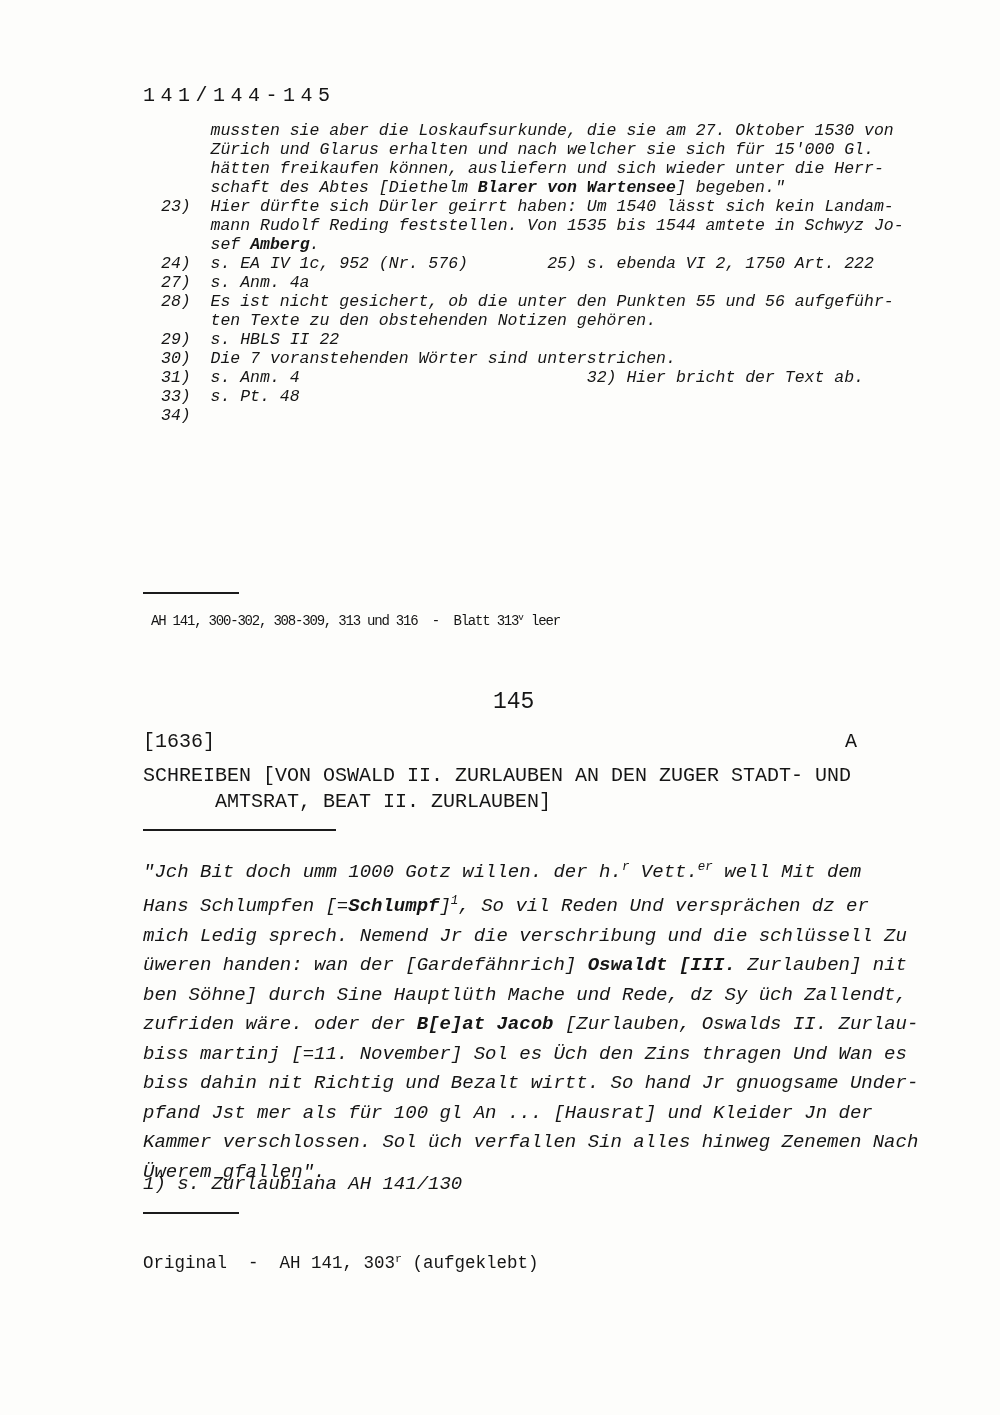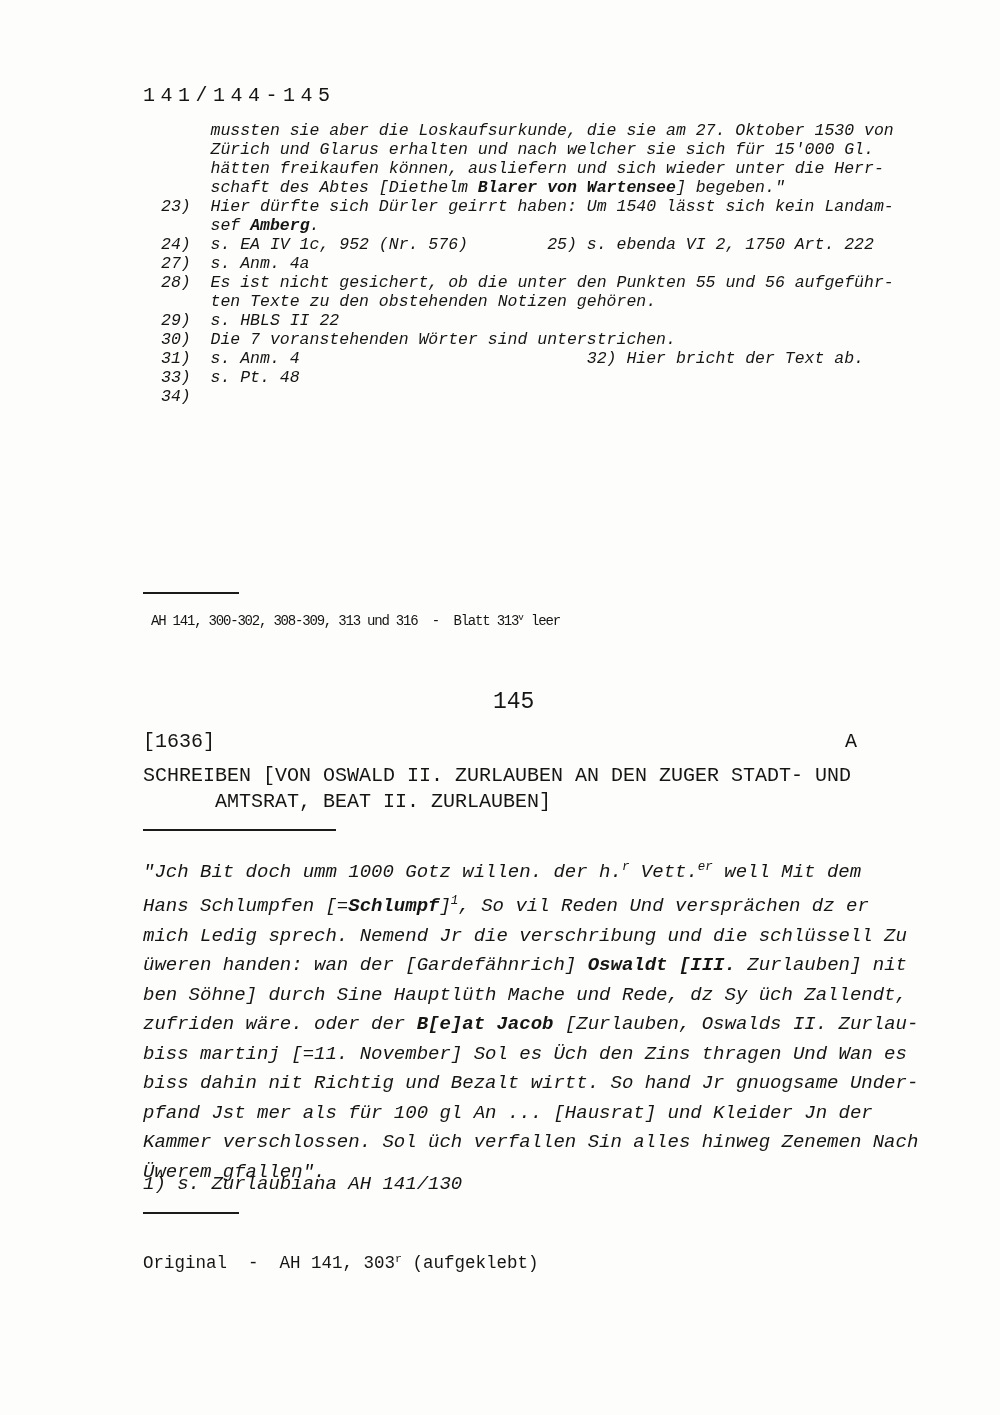--- a/index.html
+++ b/index.html
@@ -55,20 +55,21 @@
 <div class="page">
 
   <div id="ref-header" class="abs">141/144-145</div>
 
   <div id="notes" class="abs textblock italic">
       <div class="line"><span>     mussten sie aber die Loskaufsurkunde, die sie am 27. Oktober 1530 von</span></div>
       <div class="line"><span>     Zürich und Glarus erhalten und nach welcher sie sich für 15'000 Gl.</span></div>
       <div class="line"><span>     hätten freikaufen können, ausliefern und sich wieder unter die Herr-</span></div>
       <div class="line"><span>     schaft des Abtes [Diethelm </span><span class="bold">Blarer von Wartensee</span><span>] begeben."</span></div>
       <div class="line"><span>23)  Hier dürfte sich Dürler geirrt haben: Um 1540 lässt sich kein Landam-</span></div>
+      <div class="line"><span>     mann Rudolf Reding feststellen. Von 1535 bis 1544 amtete in Schwyz Jo-</span></div>
       <div class="line"><span>     sef </span><span class="bold">Amberg</span><span>.</span></div>
       <div class="line"><span>24)  s. EA IV 1c, 952 (Nr. 576)        25) s. ebenda VI 2, 1750 Art. 222</span></div>
       <div class="line"><span>27)  s. Anm. 4a</span></div>
       <div class="line"><span>28)  Es ist nicht gesichert, ob die unter den Punkten 55 und 56 aufgeführ-</span></div>
       <div class="line"><span>     ten Texte zu den obstehenden Notizen gehören.</span></div>
       <div class="line"><span>29)  s. HBLS II 22</span></div>
       <div class="line"><span>30)  Die 7 voranstehenden Wörter sind unterstrichen.</span></div>
       <div class="line"><span>31)  s. Anm. 4                             32) Hier bricht der Text ab.</span></div>
       <div class="line"><span>33)  s. Pt. 48</span></div>
       <div class="line"><span>34)</span></div>

